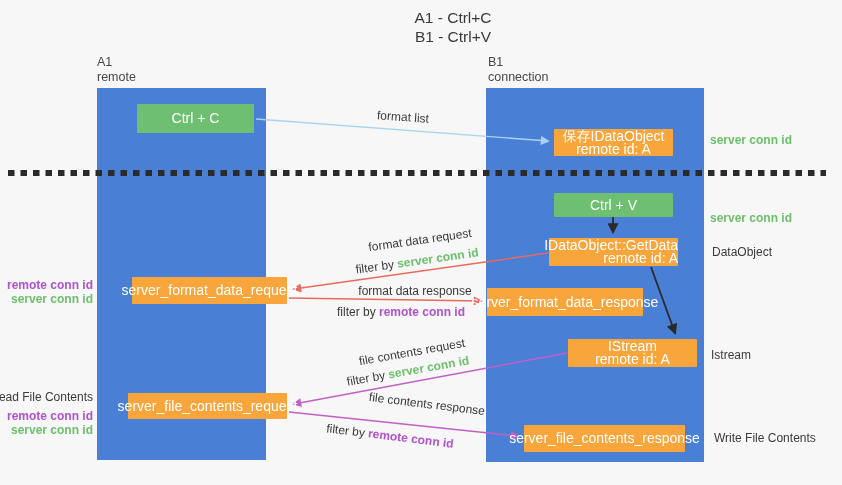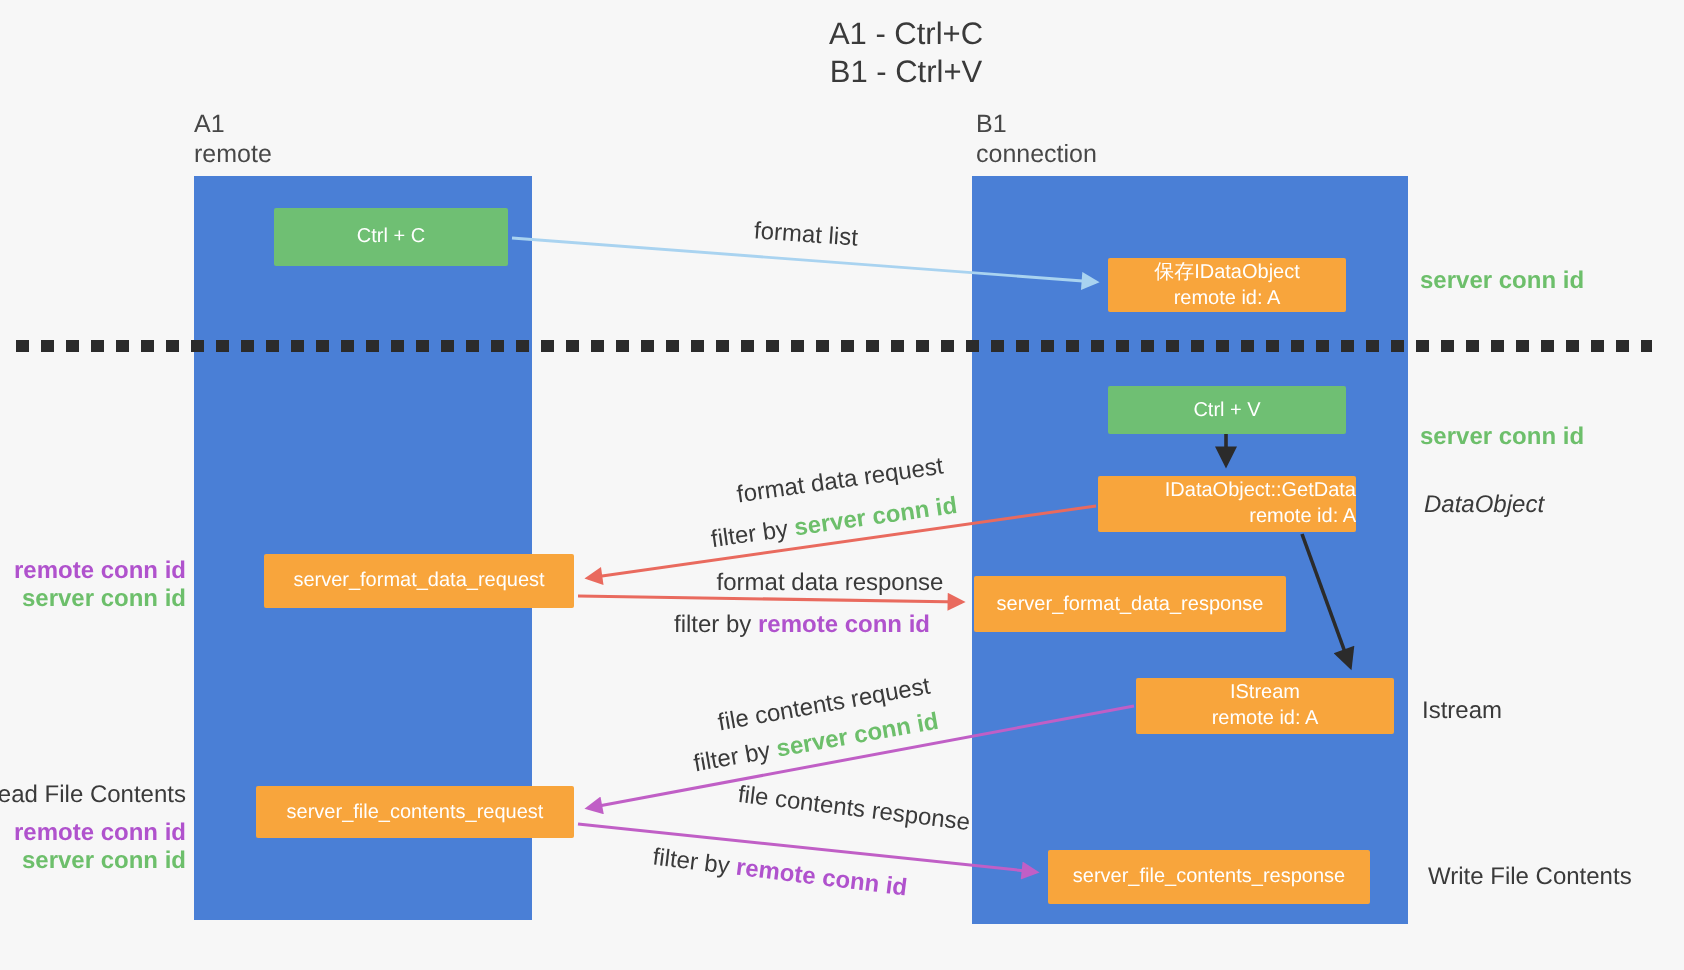--- a/index.html
+++ b/index.html
@@ -5,21 +5,21 @@
   html,body{margin:0;padding:0;}
   body{font-family:"Liberation Sans","DejaVu Sans",sans-serif;background:#f7f7f7;}
   #canvas{position:relative;width:842px;height:485px;background:var(--bg,#f7f7f7);overflow:hidden;}
 
   .title{position:absolute;left:0;top:8px;width:842px;text-align:center;
          font-size:15.5px;line-height:19px;color:var(--text-dark,#3a3a3a);padding-left:32px;}
   .col-header{position:absolute;text-align:left;font-size:12.5px;line-height:15px;color:#474747;}
   .column{position:absolute;background:var(--column-blue,#4a7fd6);}
 
   .node{position:absolute;display:flex;flex-direction:column;align-items:center;justify-content:center;
-        color:#fff;font-size:10px;line-height:13px;white-space:nowrap;border-radius:1px;}
+        color:#fff;font-size:14px;line-height:13px;white-space:nowrap;border-radius:1px;}
   .node.green{background:var(--box-green,#6fbf73);}
   .node.orange{background:var(--box-orange,#f8a53c);}
 
   .alabel{position:absolute;font-size:12px;color:var(--text-dark,#3a3a3a);white-space:nowrap;}
   .side-label{position:absolute;font-size:12px;color:var(--text-dark,#3a3a3a);white-space:nowrap;}
   .right-edge{text-align:right;}
   .green-text{color:var(--text-green,#6dbf6b);font-weight:700;}
   .purple-text{color:var(--text-purple,#b052cd);font-weight:700;}
 
   svg#arrows{position:absolute;left:0;top:0;width:842px;height:485px;pointer-events:none;}
@@ -130,21 +130,21 @@
     <span>filter by </span><span class="green-text">server conn id</span>
   </div>
 
   <div class="alabel" style="left:427px;top:404px;transform:translate(-50%,-50%) rotate(7deg);">file contents response</div>
   <div class="alabel" style="left:390px;top:436px;transform:translate(-50%,-50%) rotate(7deg);">
     <span>filter by </span><span class="purple-text">remote conn id</span>
   </div>
 
   <div class="side-label green-text" style="left:710px;top:133px;">server conn id</div>
   <div class="side-label green-text" style="left:710px;top:211px;">server conn id</div>
-  <div class="side-label" style="left:712px;top:245px;font-style:italic;">DataObject</div>
+  <div class="side-label" style="left:712px;top:245px;">DataObject</div>
   <div class="side-label" style="left:711px;top:348px;">Istream</div>
   <div class="side-label" style="left:714px;top:431px;">Write File Contents</div>
 
   <div class="side-label purple-text right-edge" style="right:749px;top:278px;">remote conn id</div>
   <div class="side-label green-text right-edge" style="right:749px;top:292px;">server conn id</div>
   <div class="side-label right-edge" style="right:749px;top:390px;">Read File Contents</div>
   <div class="side-label purple-text right-edge" style="right:749px;top:409px;">remote conn id</div>
   <div class="side-label green-text right-edge" style="right:749px;top:423px;">server conn id</div>
 
 </div>

